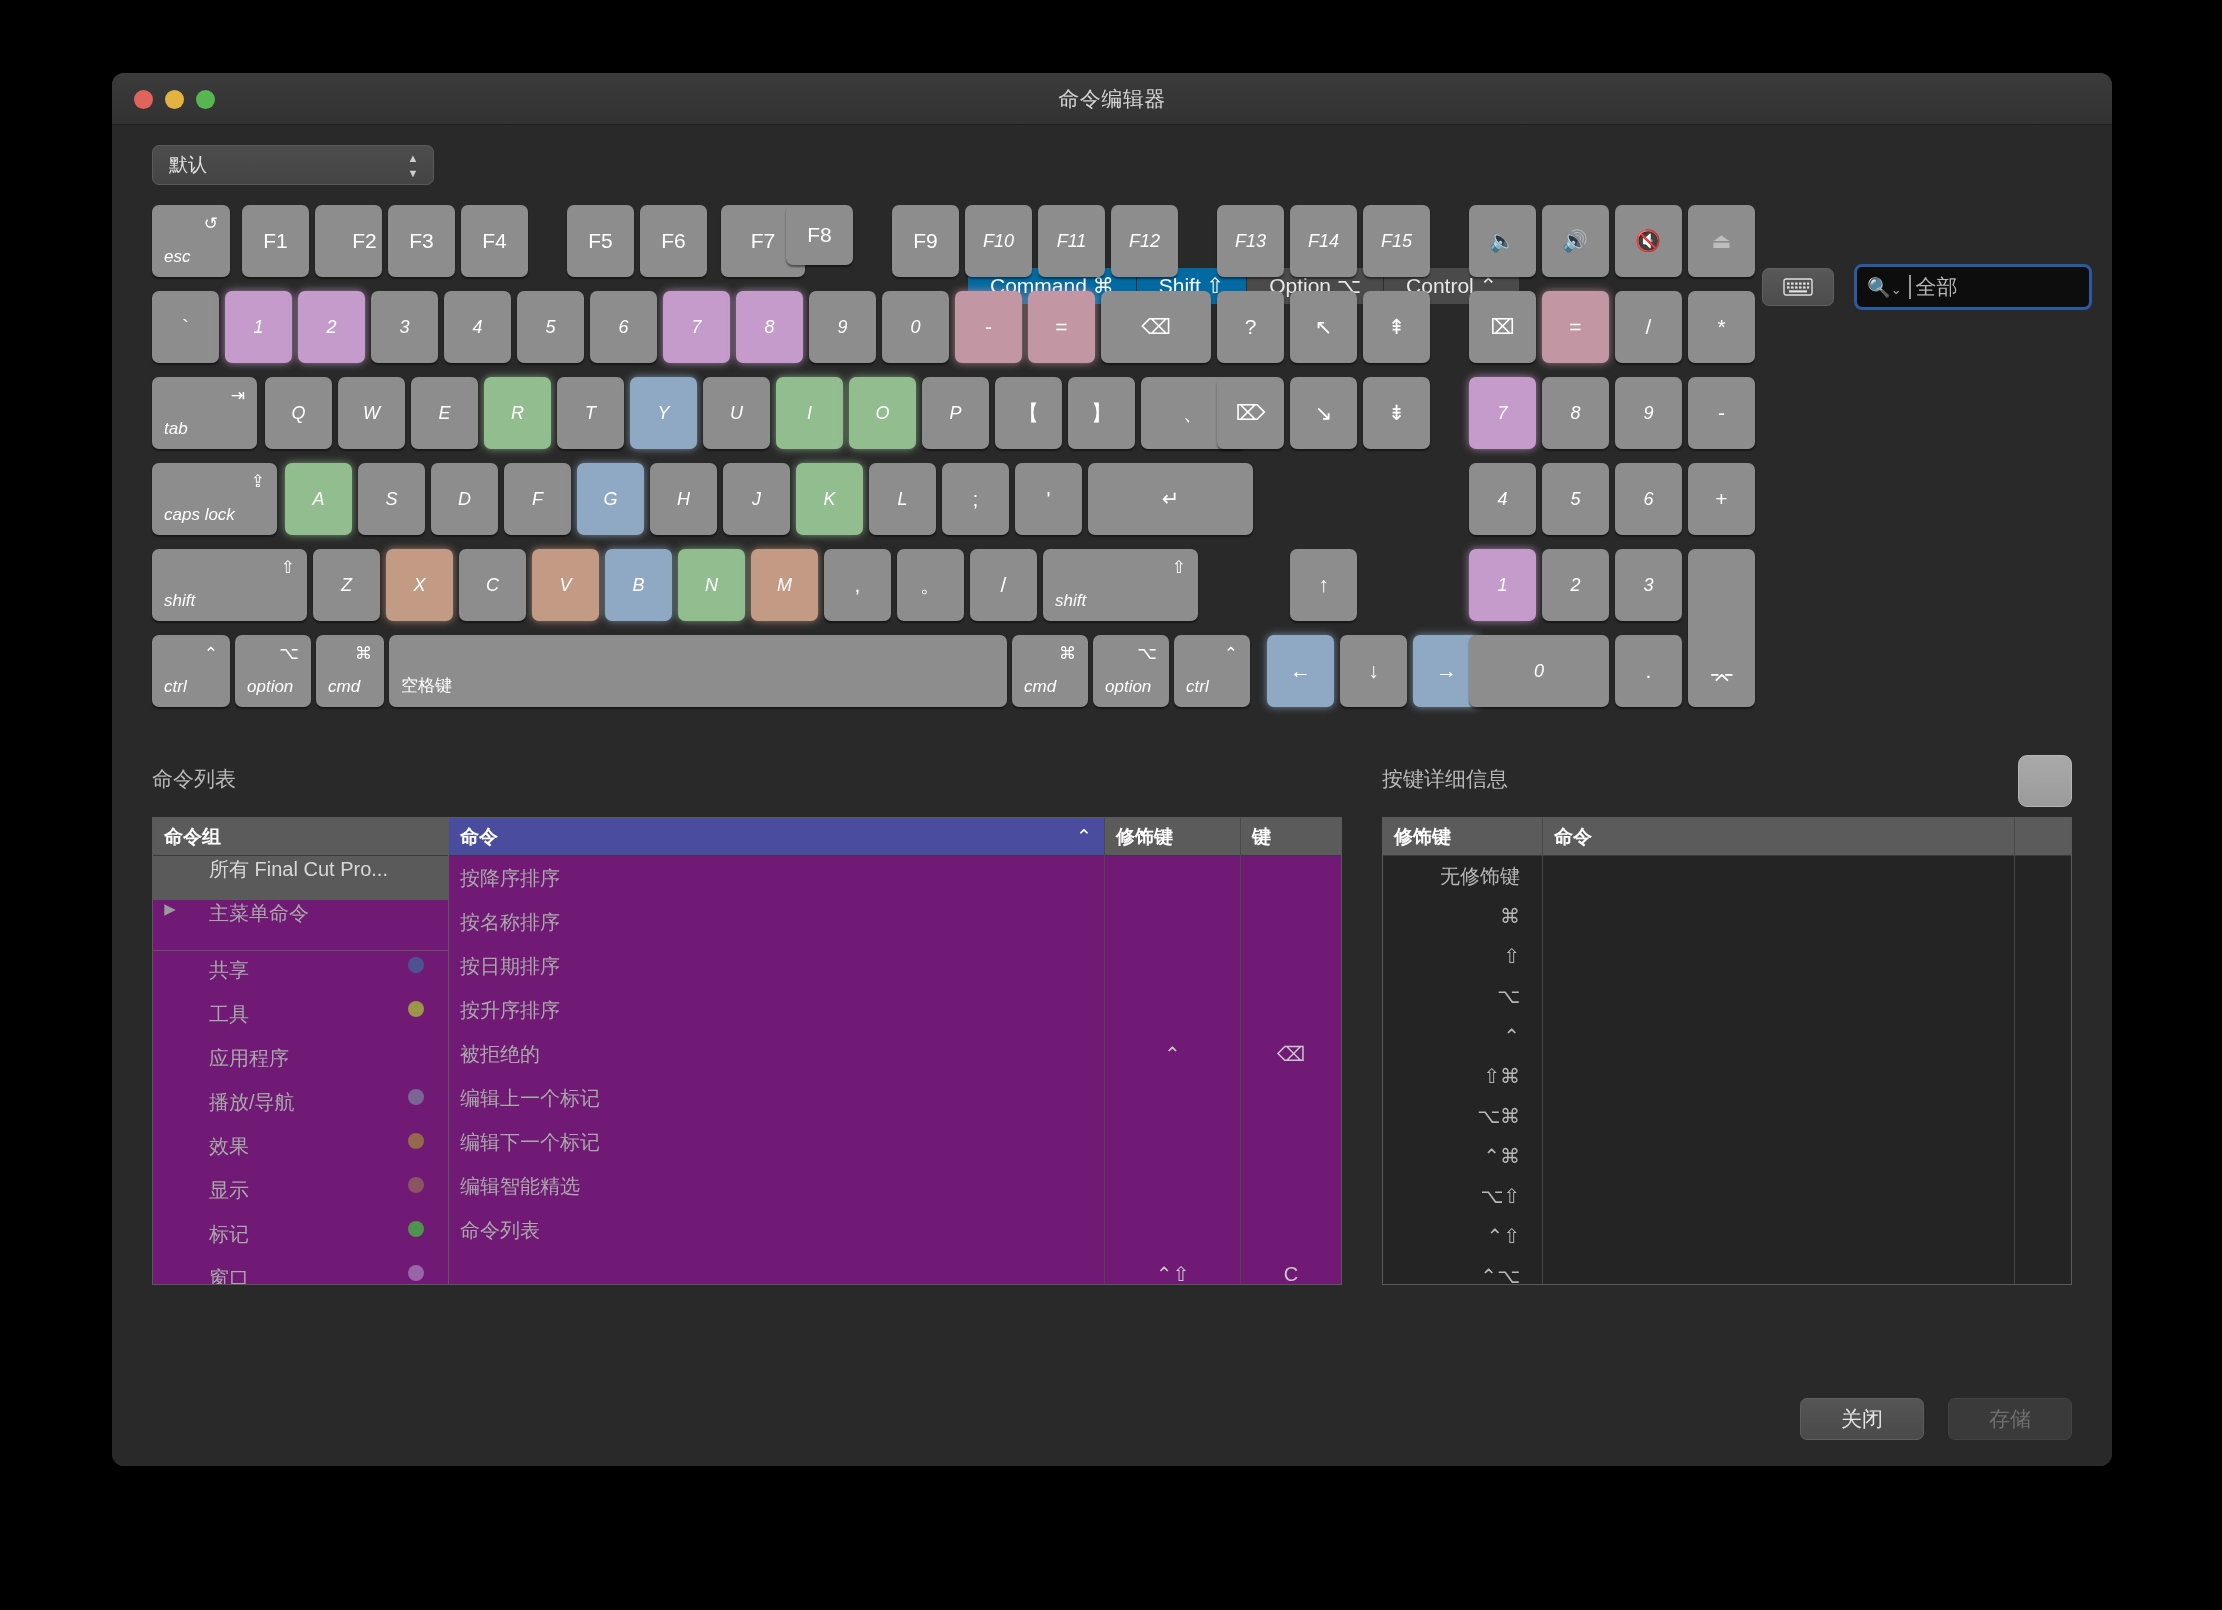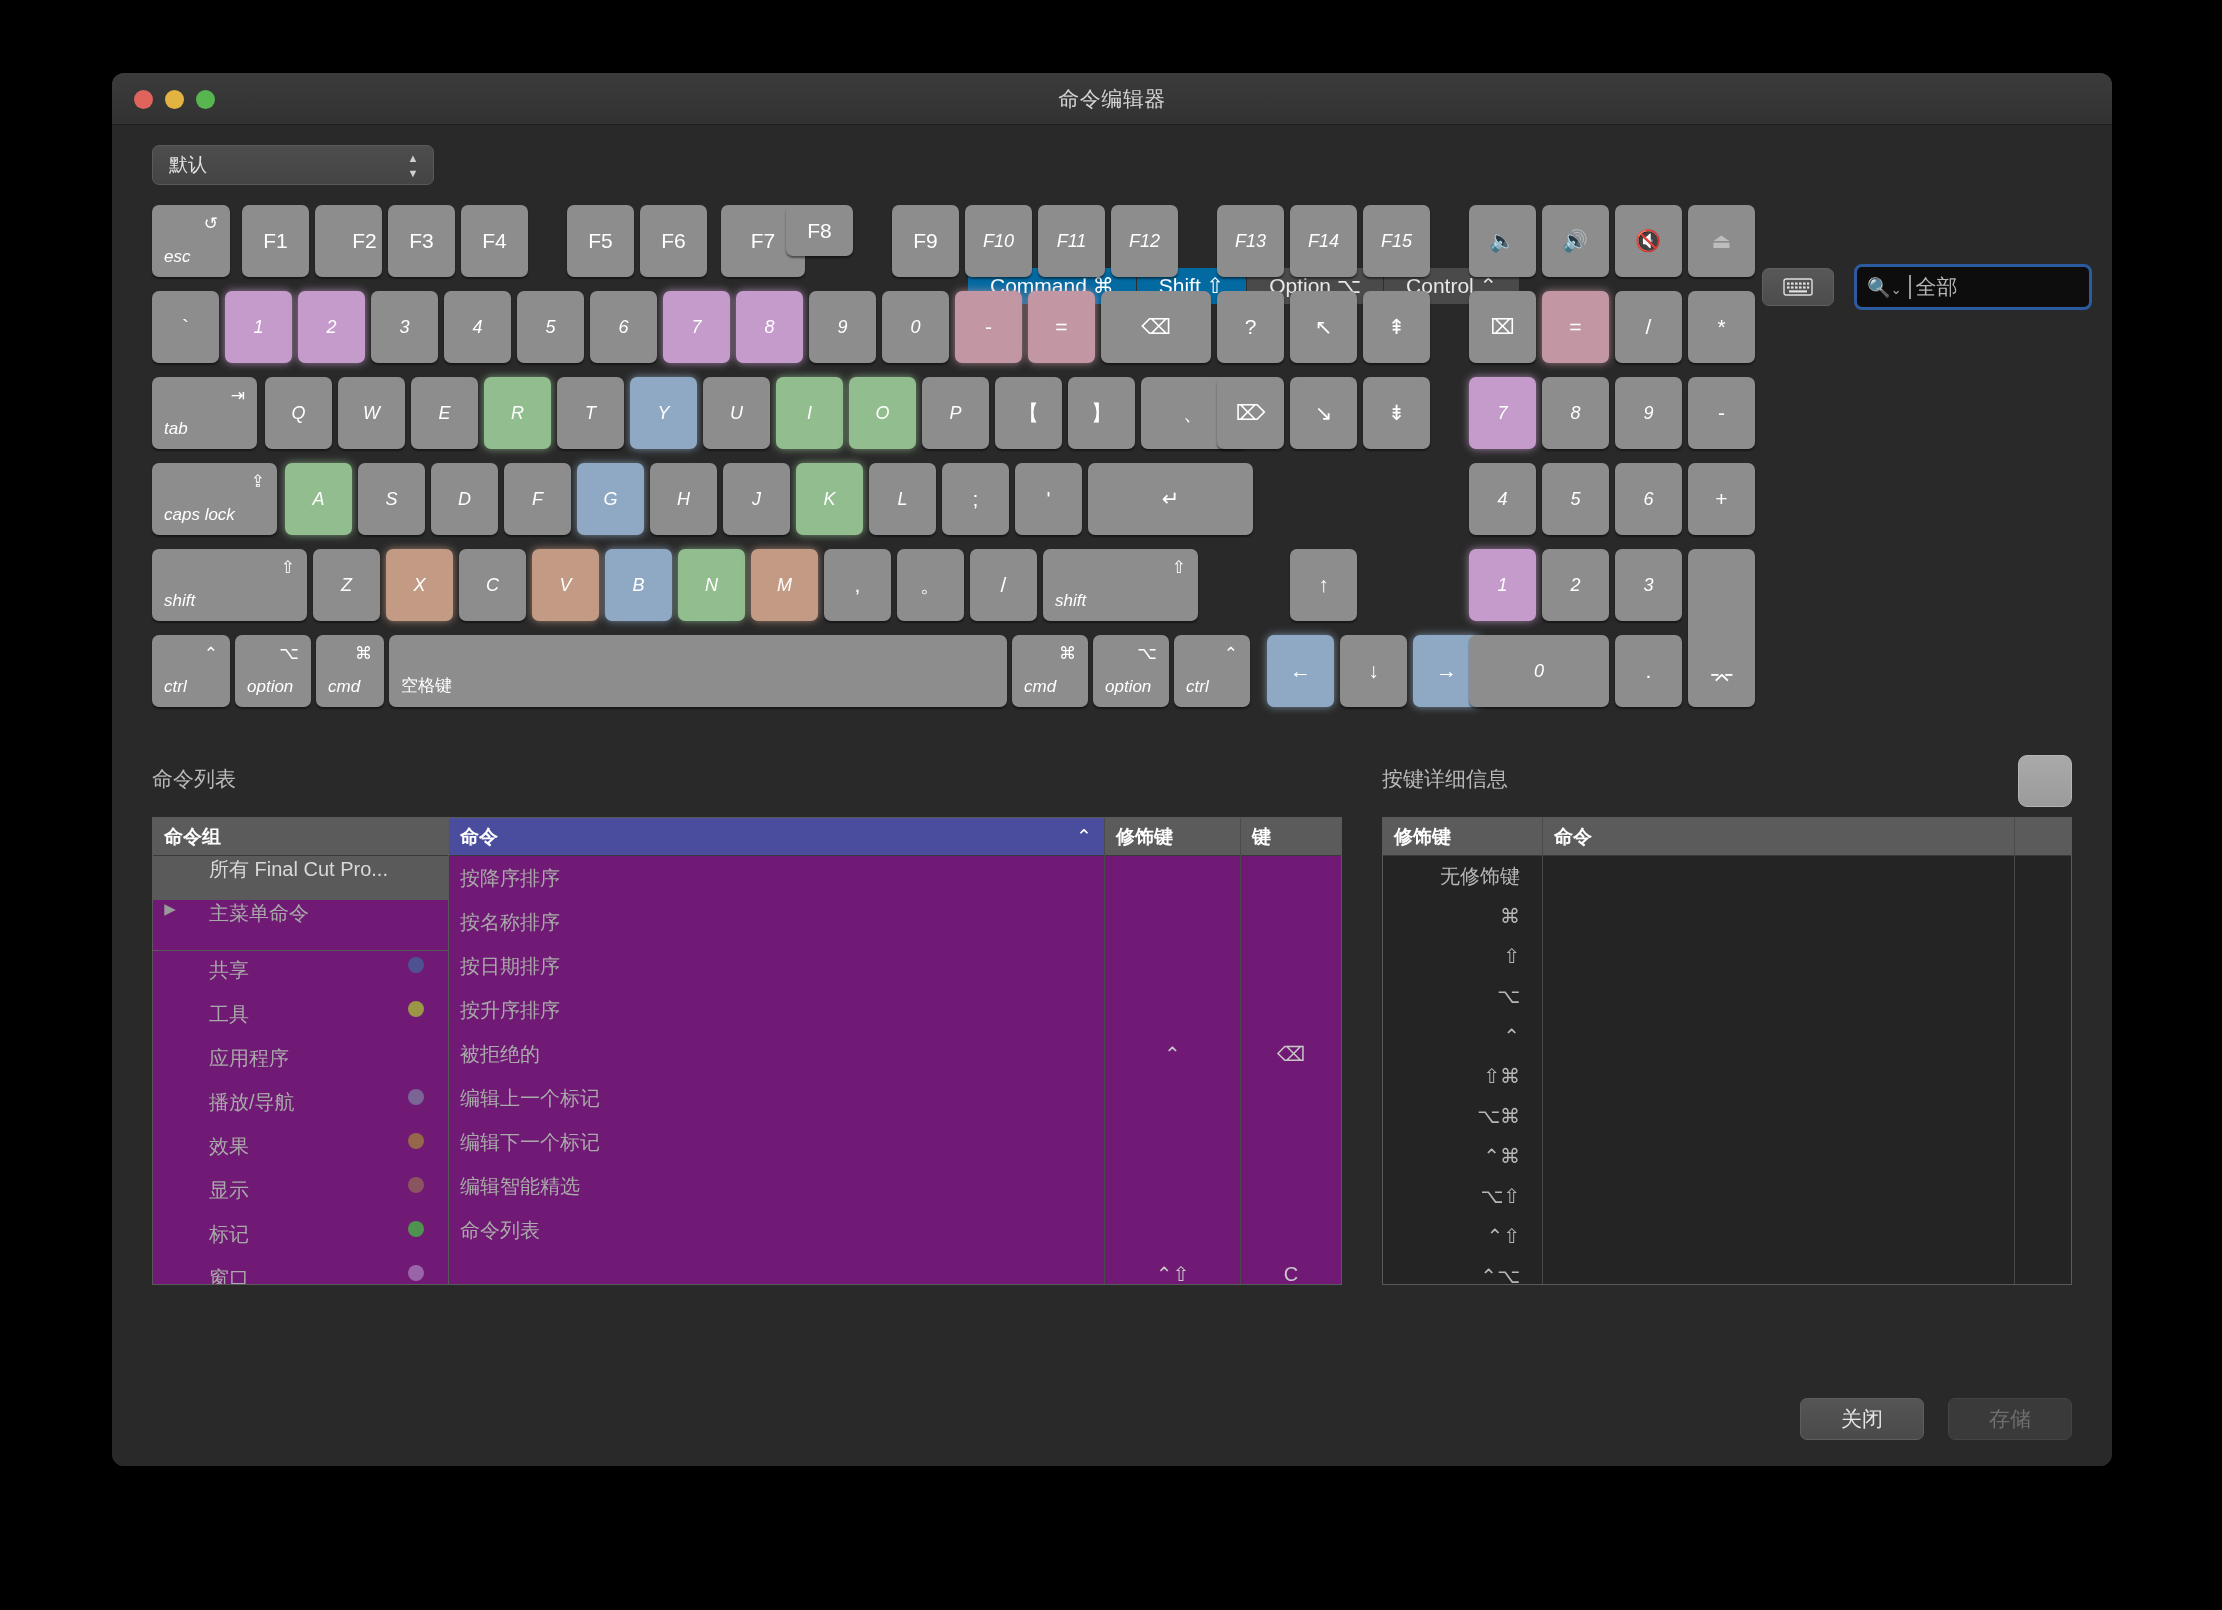--- a/index.html
+++ b/index.html
@@ -237,21 +237,21 @@
         </div>
         <div class="key" style="left: 455px; top: 0px; width: 67px; height: 72px;">
           <span class="sym">F5</span>
         </div>
         <div class="key" style="left: 528px; top: 0px; width: 67px; height: 72px;">
           <span class="sym">F6</span>
         </div>
         <div class="key" style="left: 601px; top: 0px; width: 84px; height: 72px; margin-left: 8px;">
           <span class="sym">F7</span>
         </div>
-        <div class="key" style="left: 674px; top: 0px; width: 67px; height: 51px;">
+        <div class="key" style="left: 674px; top: 0px; width: 67px; height: 60px;">
           <span class="sym">F8</span>
         </div>
         <div class="key" style="left: 780px; top: 0px; width: 67px; height: 72px;">
           <span class="sym">F9</span>
         </div>
         <div class="key" style="left: 853px; top: 0px; width: 67px; height: 72px;">
           <span>F10</span>
         </div>
         <div class="key" style="left: 926px; top: 0px; width: 67px; height: 72px;">
           <span>F11</span>

